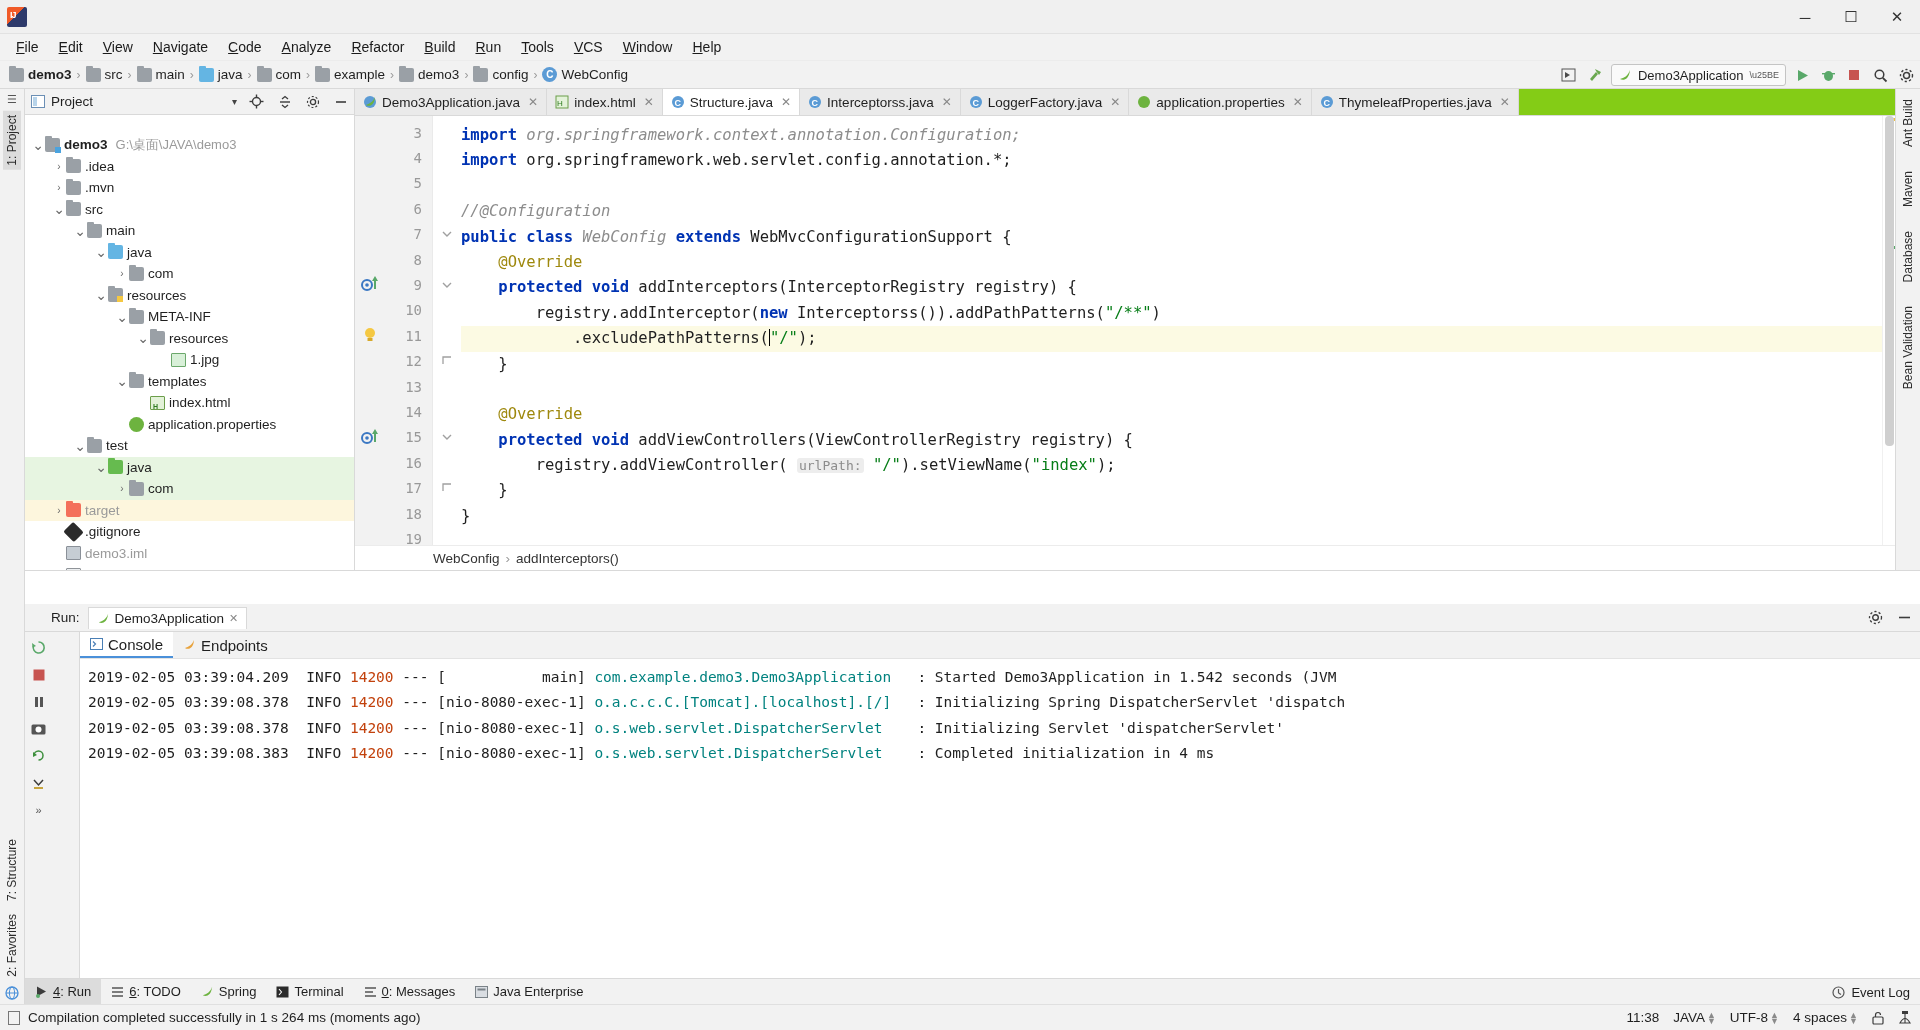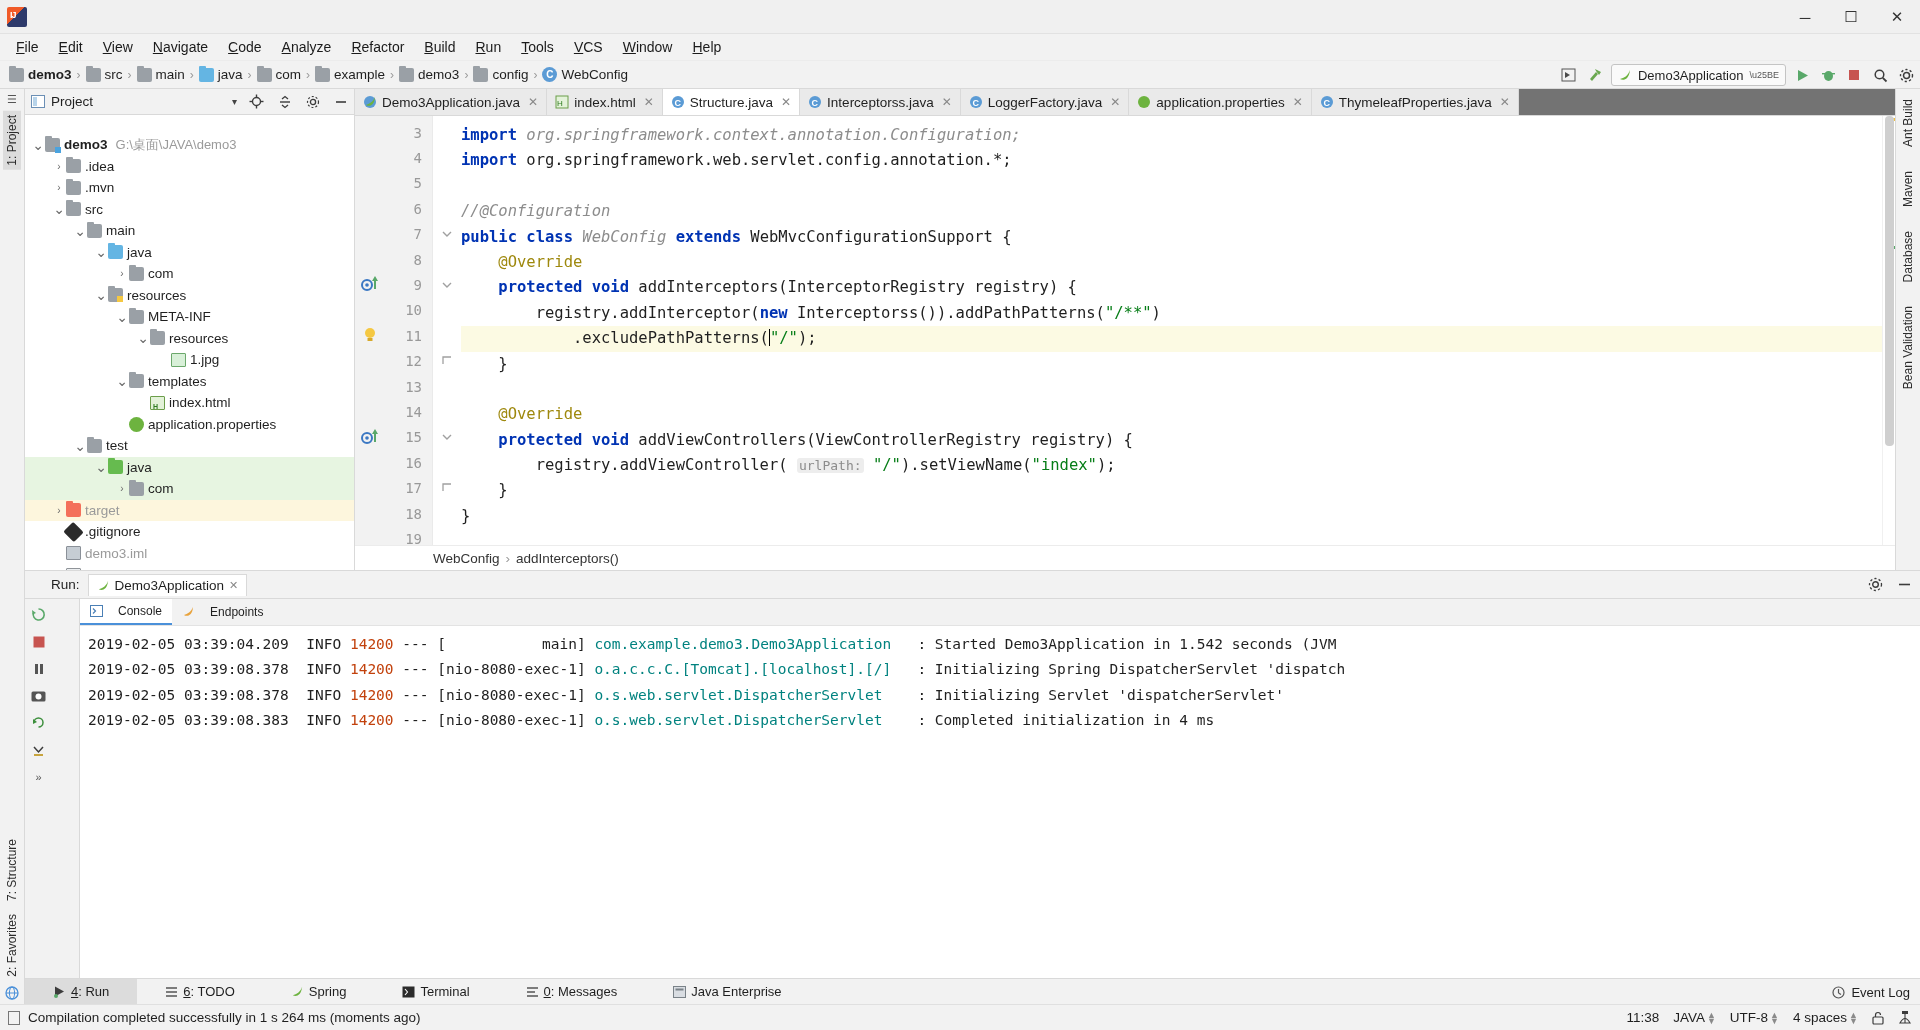--- a/index.html
+++ b/index.html
@@ -120,21 +120,21 @@
   .fi.file.iml{background:#c6cdd4; border-color:#8a9098;}
   .fi.file.txt{background:#eceff1; border-color:#8f9499;}
   .fi.spring{width:15px;height:15px;border-radius:50%; background:#6db33f;}
   .fi.git{width:14px;height:14px;background:#2b2b2b; transform:rotate(45deg); border-radius:2px;}
   .fi.classico{width:15px;height:15px;border-radius:50%;background:#5b9bd5; color:#fff; font-size:10px;
     display:flex;align-items:center;justify-content:center; font-weight:bold;}
 
   
   .editorwrap{flex:1 1 auto; display:flex; flex-direction:column; min-width:0; background:#fff;}
   .tabsbar{
-    height:27px; display:flex; align-items:stretch; background:#737373;
+    height:27px; display:flex; align-items:stretch; background:#84cc16;
     border-bottom:1px solid #d9d9d9; flex:0 0 27px; overflow:hidden;
   }
   .etab{
     display:flex; align-items:center; gap:5px; padding:0 8px; font-size:13.5px;
     border-right:1px solid #d9d9d9; background:#eaeaea; white-space:nowrap; color:#1f1f1f;
   }
   .etab.active{background:#fff;}
   .etab .x{color:#888; font-size:12px; margin-left:3px;}
   .editor-body{flex:1 1 auto; display:flex; min-height:0; position:relative; background:#fff;}
   .gutter{
@@ -172,59 +172,59 @@
   .sb-thumb{position:absolute; left:2px; width:9px; background:#cfcfcf; border-radius:4px;}
   .sb-mark{position:absolute; right:0px; width:7px; height:3px;}
 
   
   .runpanel{
     flex:0 0 408px; display:flex; flex-direction:column; background:#fff;
     border-top:1px solid #d9d9d9; min-height:0;
   }
   .run-head{
     height:28px; flex:0 0 28px; display:flex; align-items:center; gap:8px;
-    padding-left:26px; background:#f2f2f2; border-bottom:1px solid #d9d9d9; position:relative;
+    padding-left:26px; background:#f2f2f2; border-bottom:1px solid #d9d9d9; position:relative;margin-top:33px;
   }
   .run-label{font-size:13.5px; color:#1f1f1f;}
   .run-tab{
     display:flex; align-items:center; gap:5px; padding:3px 8px; background:#fff;
     border:1px solid #d9d9d9; border-bottom:none; font-size:13.5px;
   }
   .run-head-right{position:absolute; right:8px; display:flex; gap:14px; align-items:center;}
   .run-body{flex:1 1 auto; display:flex; min-height:0;}
   .run-side{
     width:55px; flex:0 0 55px; background:#f2f2f2; border-right:1px solid #d9d9d9;
     display:flex;
   }
   .run-side-col{display:flex; flex-direction:column; align-items:center; gap:13px; padding-top:8px; width:27px;}
   .console-area{flex:1 1 auto; display:flex; flex-direction:column; min-width:0;}
   .console-tabs{
     height:27px; flex:0 0 27px; display:flex; align-items:stretch; background:#f2f2f2;
     border-bottom:1px solid #e3e3e3;
   }
-  .ctab{display:flex; align-items:center; gap:15px; padding:0 10px; font-size:12px; color:#1f1f1f;}
+  .ctab{display:flex; align-items:center; gap:5px; padding:0 10px; font-size:15px; color:#1f1f1f;}
   .ctab.active{background:#fff; border-bottom:2px solid #4a90d9;}
   .console{
     flex:1 1 auto; overflow:hidden; padding:6px 0 0 8px; background:#fff;
     font-family:"DejaVu Sans Mono", monospace; font-size:14.5px; line-height:25.4px;
     white-space:pre; color:#1f1f1f;
   }
   .c-time{color:#1f1f1f;}
   .c-info{color:#1f1f1f;}
   .c-pid{color:#c2410c;}
   .c-thread{color:#1f1f1f;}
   .c-logger{color:#00827f;}
   .c-msg{color:#1f1f1f;}
 
   
   .bottombar{
     height:26px; flex:0 0 26px; display:flex; align-items:stretch; background:#f2f2f2;
     border-top:1px solid #d9d9d9; position:relative;
   }
-  .btab{display:flex; align-items:center; gap:5px; padding:0 28px; font-size:13px; color:#1f1f1f;}
+  .btab{display:flex; align-items:center; gap:5px; padding:0 10px; font-size:13px; color:#1f1f1f;}
   .btab.sel{background:#dcdcdc;}
   .btab u{text-decoration:underline;}
   .bottombar-right{position:absolute; right:10px; top:0; height:26px; display:flex; align-items:center; gap:6px; font-size:13px;}
 
   
   .statusbar{
     height:26px; flex:0 0 26px; display:flex; align-items:center; gap:8px;
     padding:0 8px; background:#f2f2f2; border-top:1px solid #e0e0e0; position:relative;
     font-size:13.5px; color:#1f1f1f;
   }

